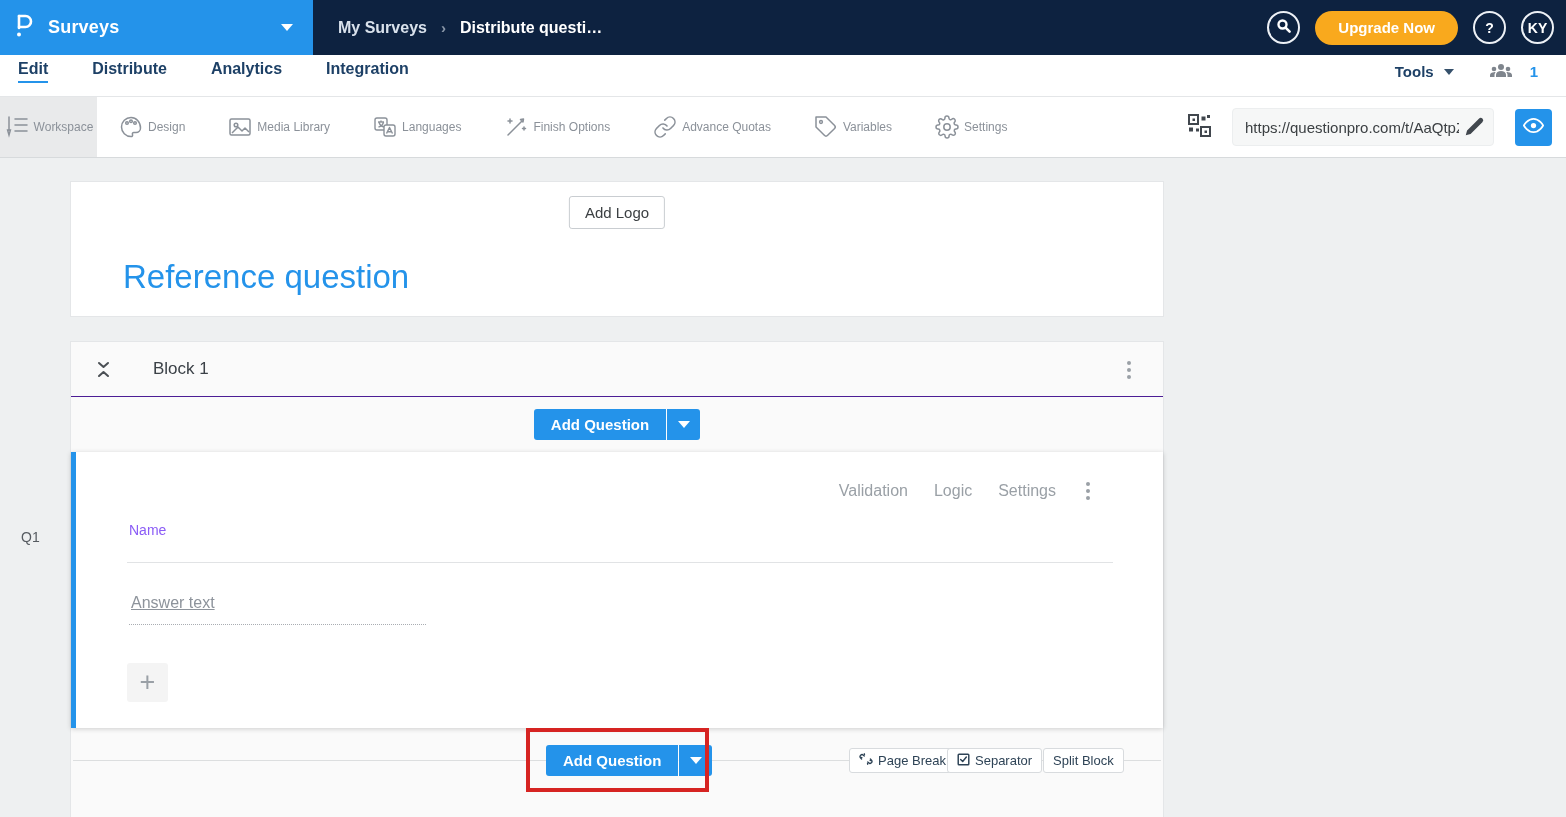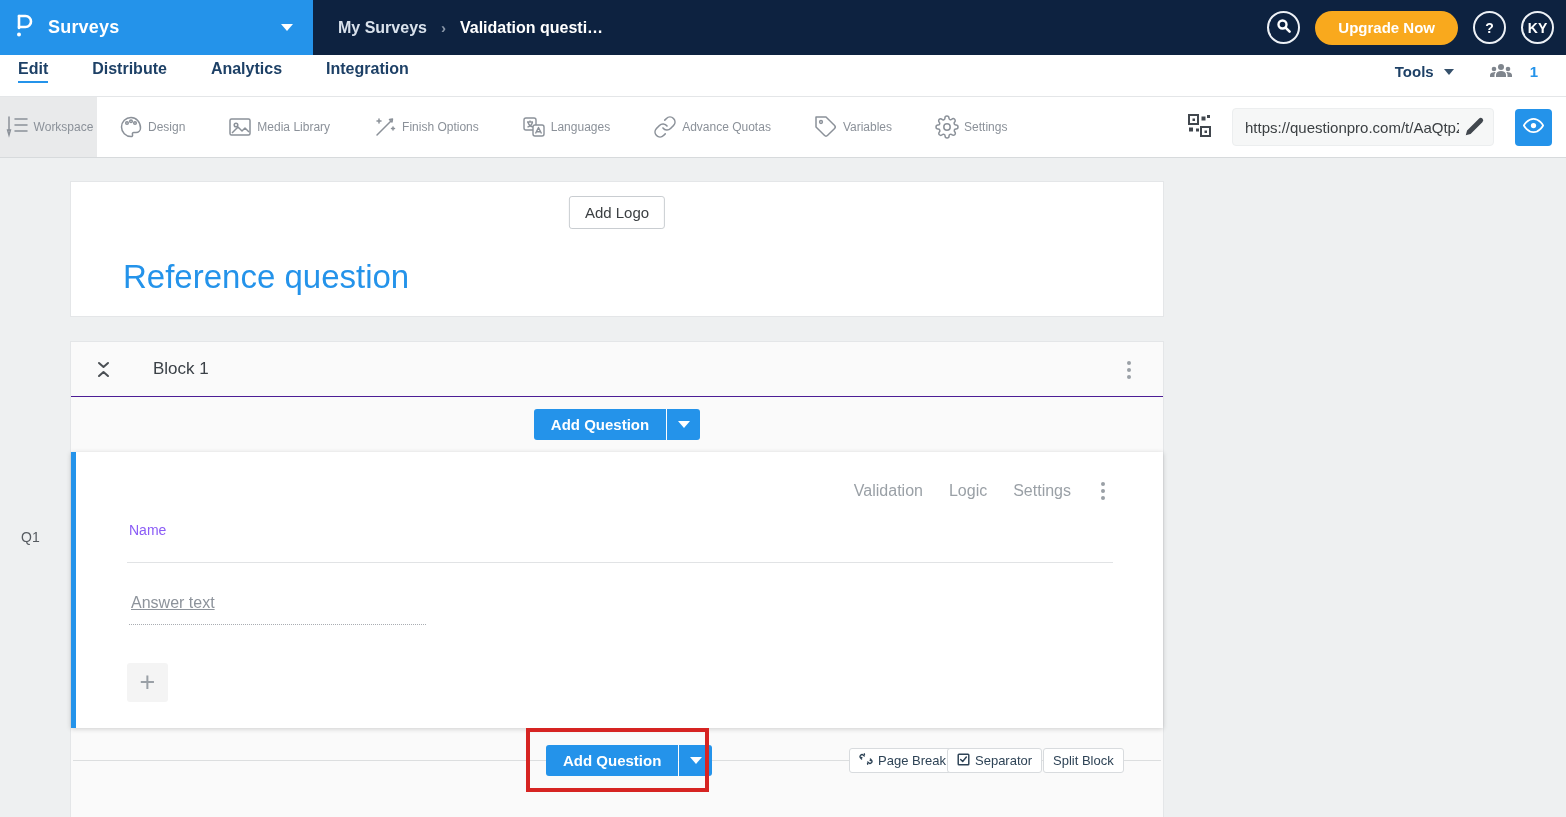--- a/index.html
+++ b/index.html
@@ -57,21 +57,21 @@
   .block-header .dots-v { position:absolute; right:28px; top:15px; }
   .addq-row { height:54px; display:flex; align-items:center; justify-content:center; }
 
   .split-btn { display:flex; height:31px; cursor:pointer; }
   .split-main { background:#2493ea; color:#fff; font-size:15px; font-weight:700; display:flex; align-items:center; padding:0 17px; border-radius:3px 0 0 3px; border:none; font-family:inherit; cursor:pointer; }
   .split-sep { width:1px; background:rgba(255,255,255,.65); }
   .split-caret { width:33px; background:#2493ea; border-radius:0 3px 3px 0; display:flex; align-items:center; justify-content:center; border:none; cursor:pointer; }
   .split-caret span { width:0; height:0; border-left:6px solid transparent; border-right:6px solid transparent; border-top:7px solid #fff; }
 
   .question-card { position:absolute; left:0; top:110px; width:100%; height:276px; background:#fff; border-left:5px solid #2493ea; box-shadow:0 1px 5px rgba(0,0,0,.18); }
-  .q-meta { position:absolute; top:26px; right:54px; display:flex; align-items:center; gap:26px; }
+  .q-meta { position:absolute; top:26px; right:69px; display:flex; align-items:center; gap:26px; }
   .q-meta-link { color:#9aa0a6; font-size:16px; cursor:pointer; }
   .q-text { position:absolute; left:53px; top:70px; font-size:14px; font-weight:500; color:#8b5cf6; cursor:text; }
   .q-underline { position:absolute; left:51px; right:50px; top:110px; border-bottom:1px solid #e1e3e5; }
   .answer-input { position:absolute; left:53px; top:142px; width:297px; border:none; border-bottom:1px dotted #a9adb2; background:transparent; font-size:16px; color:#8d939b; padding:0 2px 12px 2px; font-family:inherit;text-decoration:underline; }
   .answer-input::placeholder { color:#8d939b; opacity:1; }
   .plus-btn { position:absolute; left:51px; top:211px; width:41px; height:39px; background:#f4f4f4; border:none; border-radius:3px; color:#9aa0a6; font-size:27px; font-weight:400; line-height:1; cursor:pointer; display:flex; align-items:center; justify-content:center; font-family:inherit; }
 
   .footer-line { position:absolute; left:2px; right:2px; top:418px; border-bottom:1px solid #dcdedf; }
   .annotation-box { position:absolute; left:455px; top:386px; width:183px; height:64px; border:4px solid #d62422; pointer-events:none; }
   .addq-bottom { position:absolute; left:475px; top:403px; }
@@ -91,21 +91,21 @@
         <line x1="5" y1="3" x2="5" y2="15" stroke="#fff" stroke-width="2.6" stroke-linecap="round"></line>
         <circle cx="5" cy="21.5" r="2" fill="#fff"></circle>
       </svg>
     </span>
     <span class="brand-title">Surveys</span>
     <span class="caret-down-w"></span>
   </div>
   <div class="crumbs">
     <span class="crumb-parent">My Surveys</span>
     <span class="crumb-sep">›</span>
-    <span class="crumb-current">Validation questi…</span>
+    <span class="crumb-current">Distribute questi…</span>
   </div>
   <div class="top-actions">
     <button class="circle-btn">
       <span>
         <svg width="16" height="16" viewBox="0 0 16 16" fill="none">
           <circle cx="6.5" cy="6.5" r="4" stroke="#fff" stroke-width="2.4"></circle>
           <line x1="9.8" y1="9.8" x2="13.6" y2="13.6" stroke="#fff" stroke-width="2.6" stroke-linecap="round"></line>
         </svg>
       </span>
     </button>
@@ -166,44 +166,44 @@
       <svg width="26" height="24" viewBox="0 0 26 24" fill="none" stroke="#8b9199" stroke-width="1.5">
         <rect x="3" y="4" width="20" height="16" rx="1.5"></rect>
         <circle cx="9" cy="10" r="1.8"></circle>
         <path d="M5 18 l6-6 4 4 3-3 4 4" stroke-linejoin="round"></path>
       </svg>
     </span>
     <span class="tool-label">Media Library</span>
   </div>
   <div class="tool-item">
     <span class="tool-icon">
-      <svg width="26" height="24" viewBox="0 0 26 24" fill="none" stroke="#8b9199" stroke-width="1.5" stroke-linecap="round">
-        <line x1="5" y1="20" x2="19" y2="6"></line>
-          <path d="M17.5 4.5 l3-0.5 -0.5 3 z" stroke-linejoin="round"></path>
-        <line x1="7" y1="4" x2="7" y2="8"></line>
-          <line x1="5" y1="6" x2="9" y2="6"></line>
-        <line x1="21" y1="12" x2="21" y2="15"></line>
-          <line x1="19.5" y1="13.5" x2="22.5" y2="13.5"></line>
-      </svg>
-    </span>
-    <span class="tool-label">Finish Options</span>
-  </div>
-  <div class="tool-item">
-    <span class="tool-icon">
       <svg width="26" height="24" viewBox="0 0 26 24" fill="none" stroke="#8b9199" stroke-width="1.4">
         <rect x="3" y="3" width="12" height="12" rx="2"></rect>
         <line x1="6" y1="7" x2="12" y2="7"></line>
           <line x1="9" y1="5.5" x2="9" y2="7"></line>
           <path d="M7 7c.5 2.5 2.5 4.5 5 5"></path>
           <path d="M11.5 7c-.5 2.5-2.5 4.5-5 5"></path>
         <rect x="12" y="10" width="11" height="11" rx="2" fill="#fff"></rect>
         <path d="M14.5 18.5 l3-6 3 6 M15.5 16.7 h4" stroke-linejoin="round"></path>
       </svg>
     </span>
     <span class="tool-label">Languages</span>
+  </div>
+  <div class="tool-item">
+    <span class="tool-icon">
+      <svg width="26" height="24" viewBox="0 0 26 24" fill="none" stroke="#8b9199" stroke-width="1.5" stroke-linecap="round">
+        <line x1="5" y1="20" x2="19" y2="6"></line>
+          <path d="M17.5 4.5 l3-0.5 -0.5 3 z" stroke-linejoin="round"></path>
+        <line x1="7" y1="4" x2="7" y2="8"></line>
+          <line x1="5" y1="6" x2="9" y2="6"></line>
+        <line x1="21" y1="12" x2="21" y2="15"></line>
+          <line x1="19.5" y1="13.5" x2="22.5" y2="13.5"></line>
+      </svg>
+    </span>
+    <span class="tool-label">Finish Options</span>
   </div>
   <div class="tool-item">
     <span class="tool-icon">
       <svg width="26" height="24" viewBox="0 0 24 24" fill="none" stroke="#8b9199" stroke-width="1.6" stroke-linecap="round" stroke-linejoin="round">
         <path d="M10 13a5 5 0 0 0 7.54.54l3-3a5 5 0 0 0-7.07-7.07l-1.72 1.71"></path>
         <path d="M14 11a5 5 0 0 0-7.54-.54l-3 3a5 5 0 0 0 7.07 7.07l1.71-1.71"></path>
       </svg>
     </span>
     <span class="tool-label">Advance Quotas</span>
   </div>

